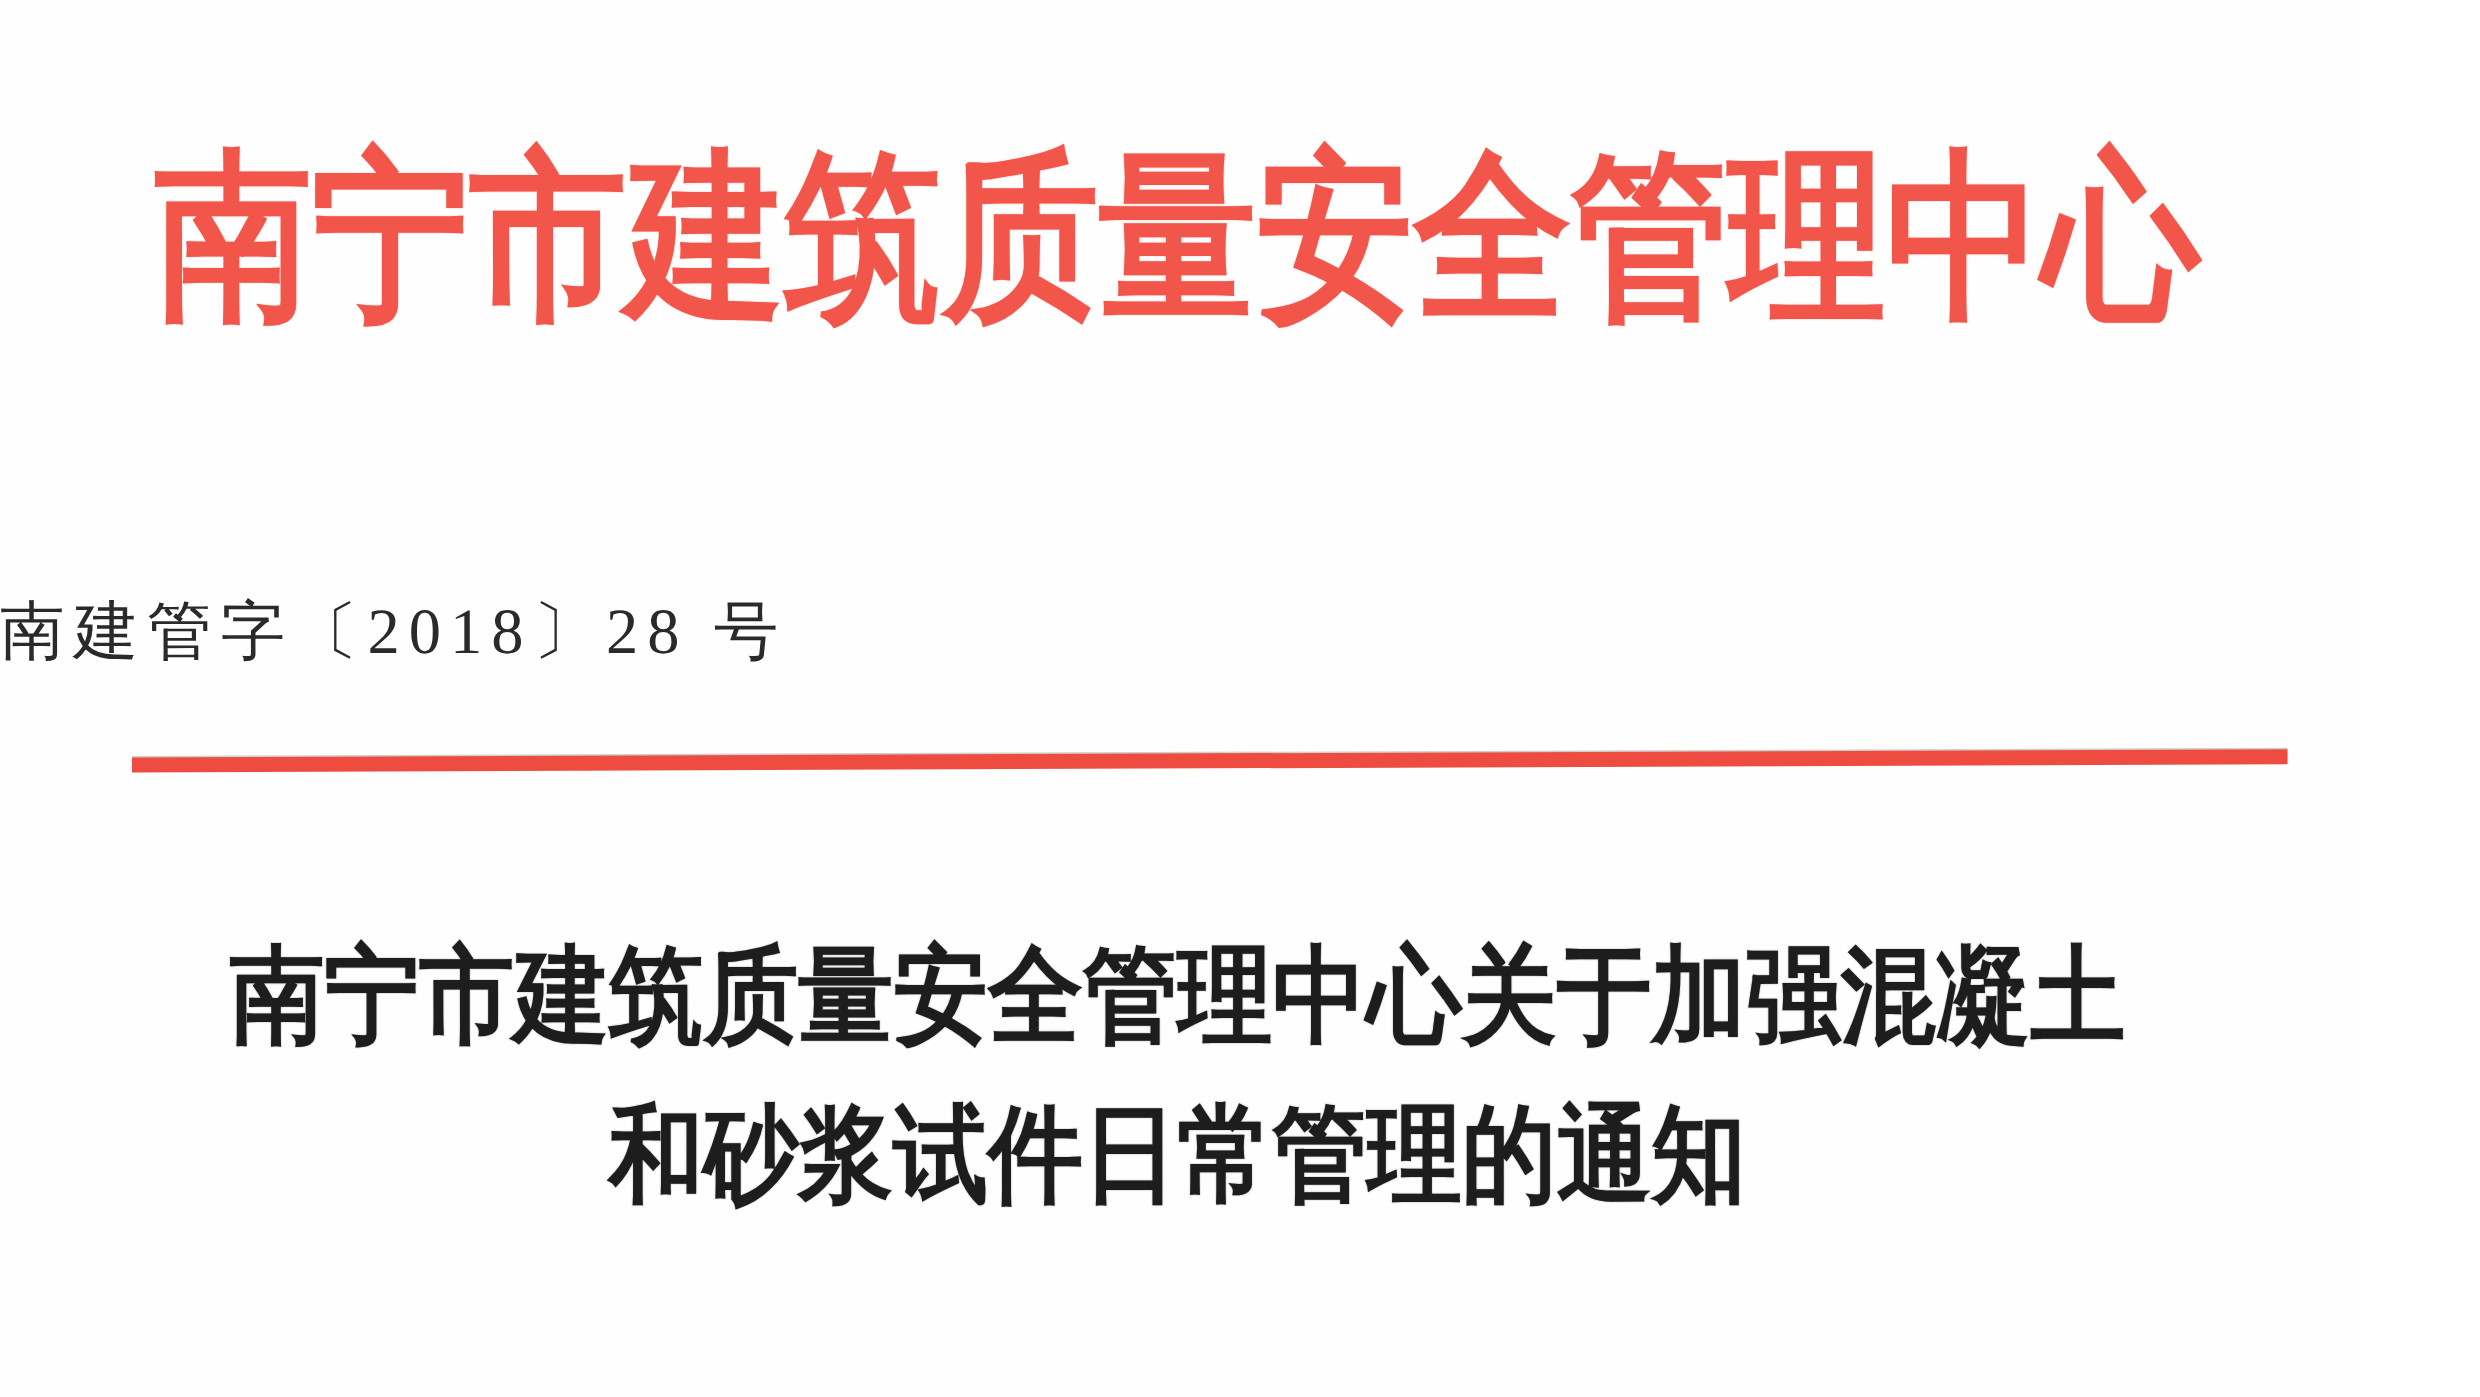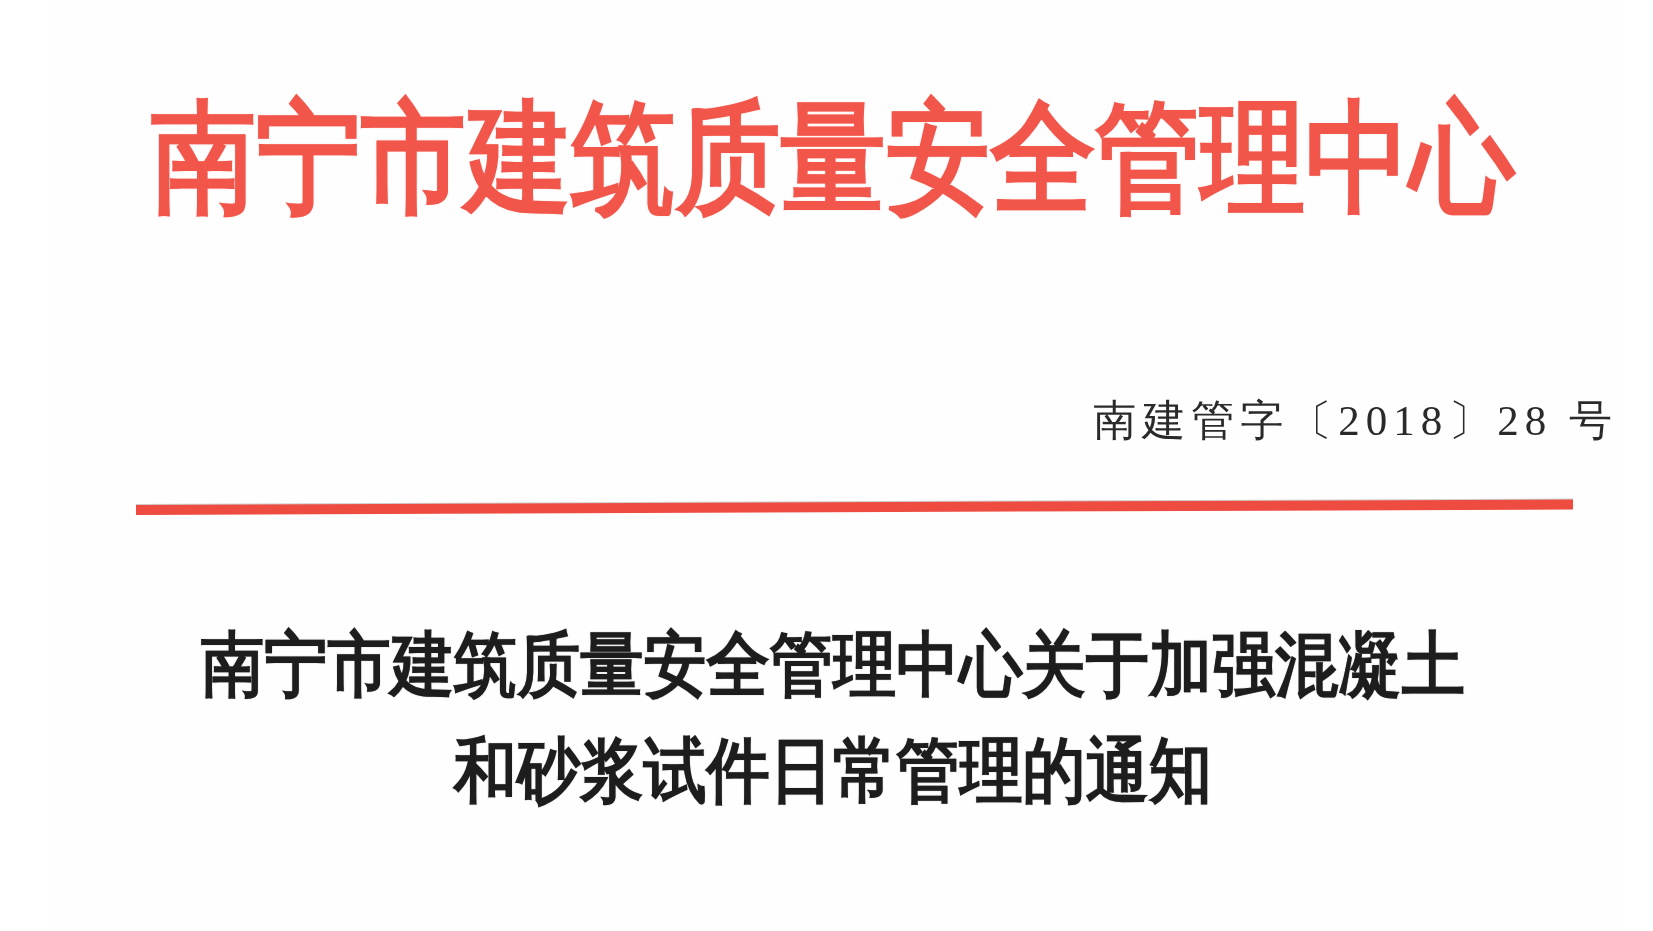--- a/index.html
+++ b/index.html
@@ -10,21 +10,20 @@
     background: #ffffff;
     overflow: hidden;
     font-family: "Liberation Serif", "DejaVu Serif", serif;
   }
 
   .page {
     position: relative;
     width: 1570px;
     height: 931px;
     background: #fefefe;
-    margin-left: 48px;
   }
 
   
   .letterhead {
     position: absolute;
     top: 84px;
     left: 0;
     width: 100%;
     height: 152px;
     display: flex;
@@ -39,21 +38,21 @@
     letter-spacing: 0px;
     text-shadow: 0 0 1px rgba(242, 86, 75, 0.55);
   }
 
   
   .doc-number {
     position: absolute;
     top: 392px;
     left: 0;
     width: 100%;
-    text-align: right;
+    text-align: left;
     font-size: 43px;
     font-weight: 400;
     color: #2a2a2a;
     letter-spacing: 6px;
     white-space: nowrap;
   }
 
   
   .red-divider {
     position: absolute;

